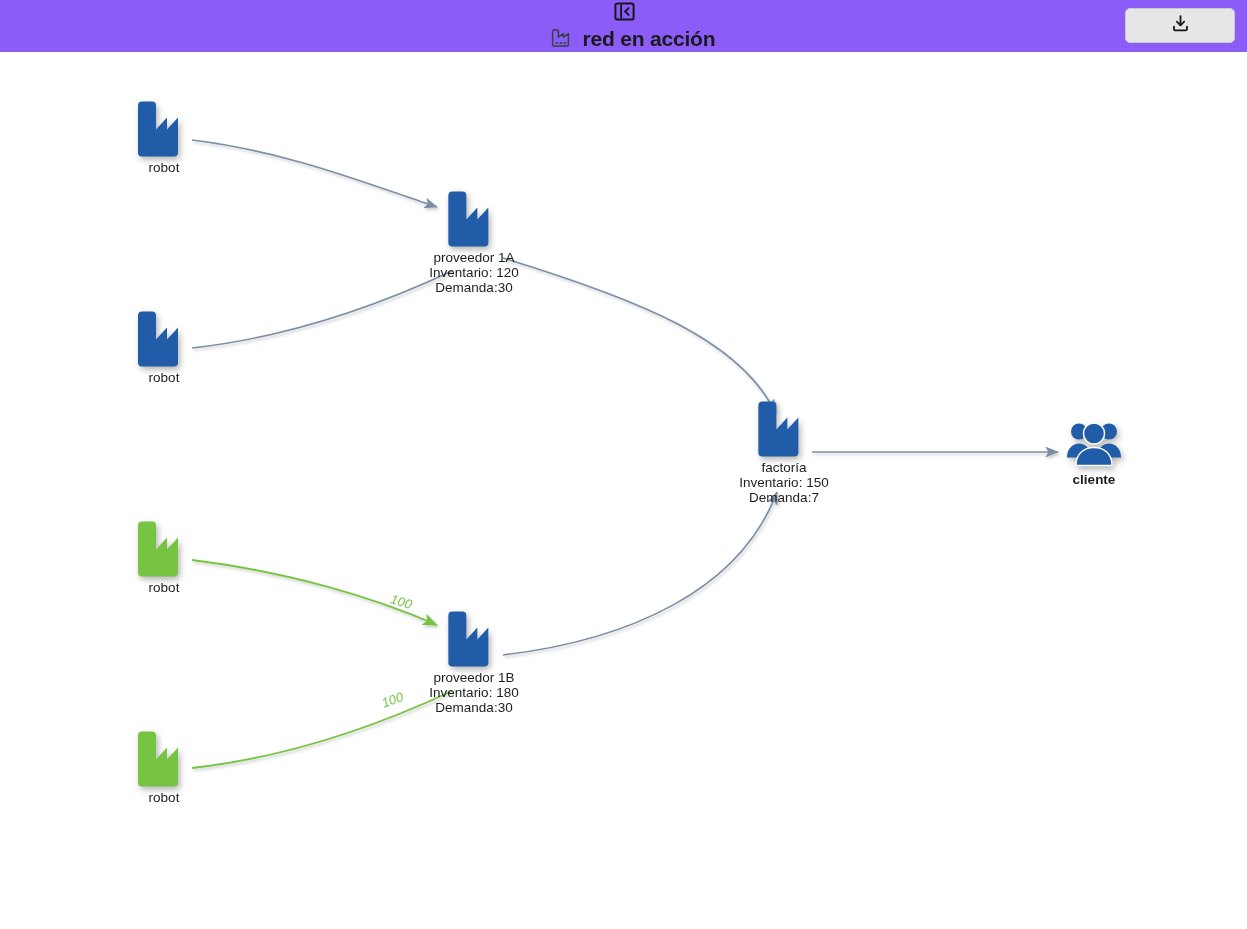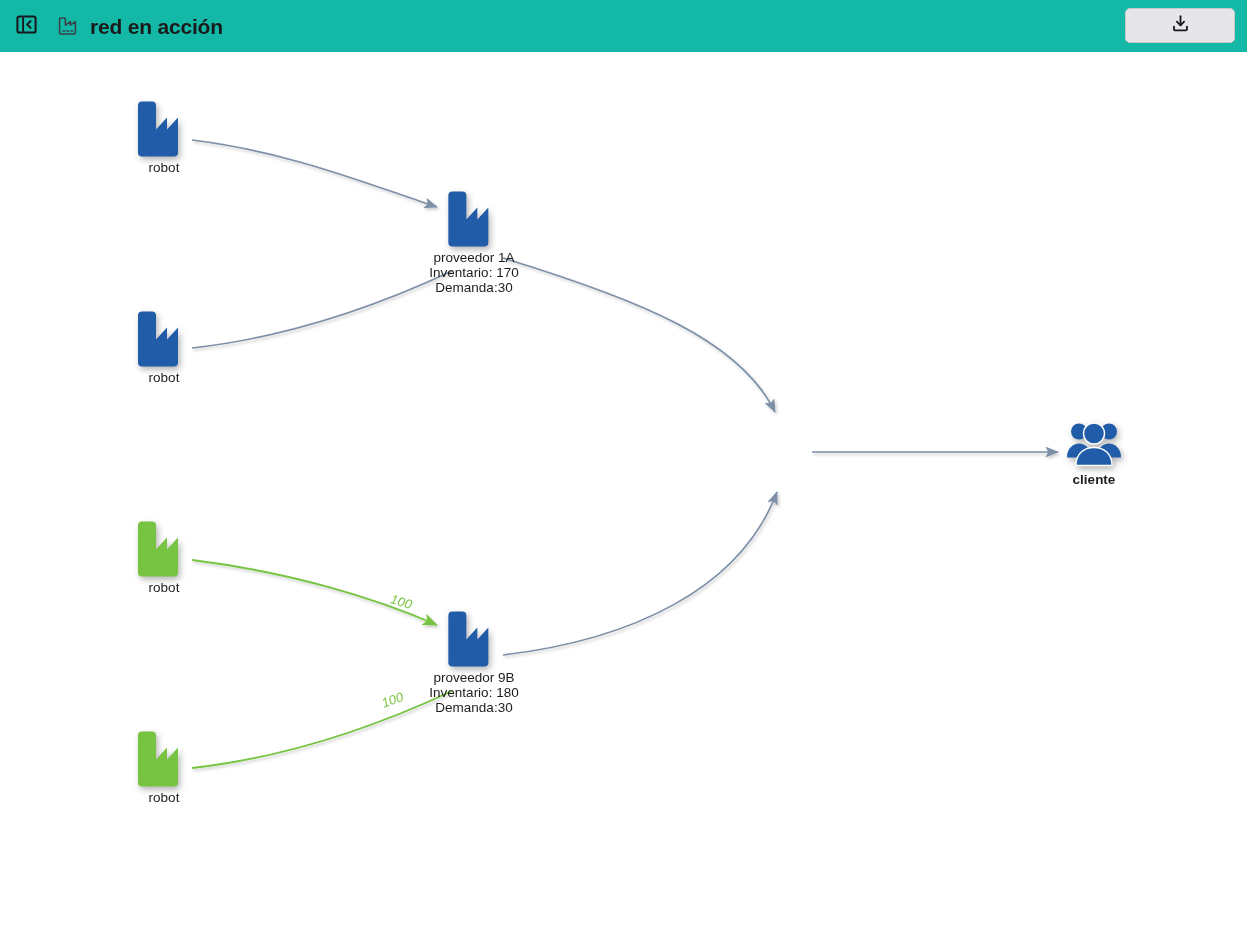--- a/index.html
+++ b/index.html
@@ -19,25 +19,26 @@
     width: 1247px;
     height: 929px;
     background: #ffffff;
   }
 
   #header {
     position: absolute;
     top: 0; left: 0;
     width: 1247px;
     height: 52px;
-    background: #14b8a6;
+    background: #8b5cf6;
     display: flex;
     align-items: center;
     padding: 0 12px;
     z-index: 20;
+    flex-direction: column;
   }
 
   #collapse-btn {
     width: 26px; height: 26px;
     display: flex; align-items: center; justify-content: center;
     cursor: pointer;
     flex: 0 0 auto;
     margin-left: 1px;
   }
 
@@ -188,25 +189,37 @@
     </div>
 
     <div class="node" style="left:474px; top:242px; transform:translate(-50%,-50%);justify-content:center;">
       <div class="node-icon">
         <svg width="56" height="58" viewBox="0 0 56 58">
           <path fill="#215ca8" d="M2,6 a4,4 0 0 1 4,-4 h10 a4,4 0 0 1 4,4 v24 l11,-12 v12 l11,-12 v35 a4,4 0 0 1 -4,4 h-32 a4,4 0 0 1 -4,-4 z"></path>
         </svg>
       </div>
       <div class="node-labels">
         <div>proveedor 1A</div>
-        <div>Inventario: 170</div>
+        <div>Inventario: 120</div>
         <div>Demanda:30</div>
       </div>
     </div>
 
+    <div class="node" style="left:784px; top:452px; transform:translate(-50%,-50%);">
+      <div class="node-icon">
+        <svg width="56" height="58" viewBox="0 0 56 58">
+          <path fill="#215ca8" d="M2,6 a4,4 0 0 1 4,-4 h10 a4,4 0 0 1 4,4 v24 l11,-12 v12 l11,-12 v35 a4,4 0 0 1 -4,4 h-32 a4,4 0 0 1 -4,-4 z"></path>
+        </svg>
+      </div>
+      <div class="node-labels">
+        <div>factoría</div>
+        <div>Inventario: 150</div>
+        <div>Demanda:7</div>
+      </div>
+    </div>
 
     <div class="node" style="left:1094px; top:452px; transform:translate(-50%,-50%);font-weight:bold;">
       <div class="node-icon">
         <svg width="56" height="52" viewBox="0 0 56 52">
           <circle cx="13" cy="14" r="8" fill="#215ca8"></circle>
           <circle cx="43" cy="14" r="8" fill="#215ca8"></circle>
           <path d="M1,40 c0,-9 6,-14 12,-14 c6,0 12,5 12,14 z" fill="#215ca8"></path>
           <path d="M31,40 c0,-9 6,-14 12,-14 c6,0 12,5 12,14 z" fill="#215ca8"></path>
           <circle cx="28" cy="16" r="10.5" fill="#215ca8" stroke="#ffffff" stroke-width="1.4"></circle>
           <path d="M10,48 c0,-12 8,-18 18,-18 c10,0 18,6 18,18 z" fill="#215ca8" stroke="#ffffff" stroke-width="1.4"></path>
@@ -228,21 +241,21 @@
       </div>
     </div>
 
     <div class="node" style="left:474px; top:662px; transform:translate(-50%,-50%);">
       <div class="node-icon">
         <svg width="56" height="58" viewBox="0 0 56 58">
           <path fill="#215ca8" d="M2,6 a4,4 0 0 1 4,-4 h10 a4,4 0 0 1 4,4 v24 l11,-12 v12 l11,-12 v35 a4,4 0 0 1 -4,4 h-32 a4,4 0 0 1 -4,-4 z"></path>
         </svg>
       </div>
       <div class="node-labels">
-        <div>proveedor 9B</div>
+        <div>proveedor 1B</div>
         <div>Inventario: 180</div>
         <div>Demanda:30</div>
       </div>
     </div>
 
     <div class="node" style="left:164px; top:767px; transform:translate(-50%,-50%);">
       <div class="node-icon">
         <svg width="56" height="58" viewBox="0 0 56 58">
           <path fill="#76c442" d="M2,6 a4,4 0 0 1 4,-4 h10 a4,4 0 0 1 4,4 v24 l11,-12 v12 l11,-12 v35 a4,4 0 0 1 -4,4 h-32 a4,4 0 0 1 -4,-4 z"></path>
         </svg>

